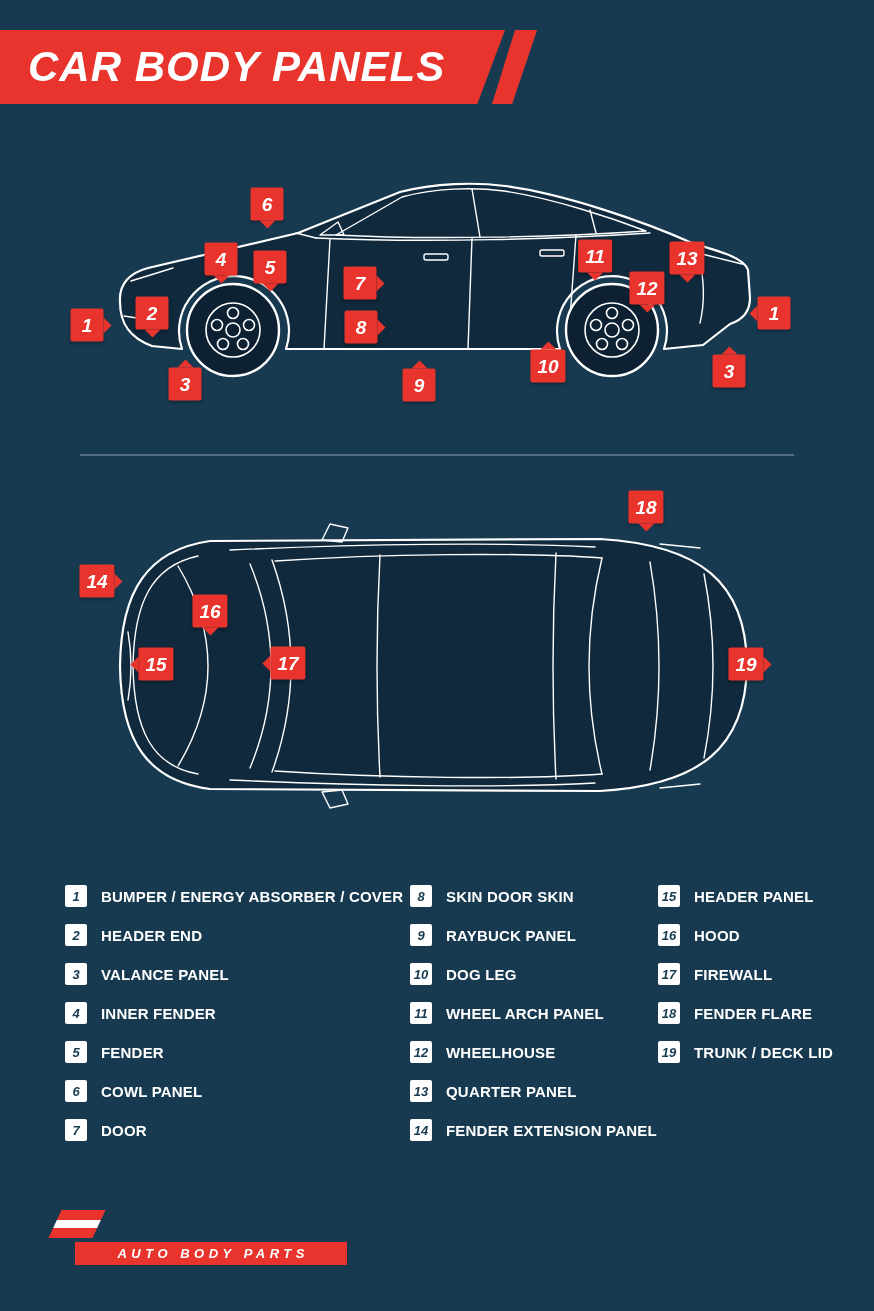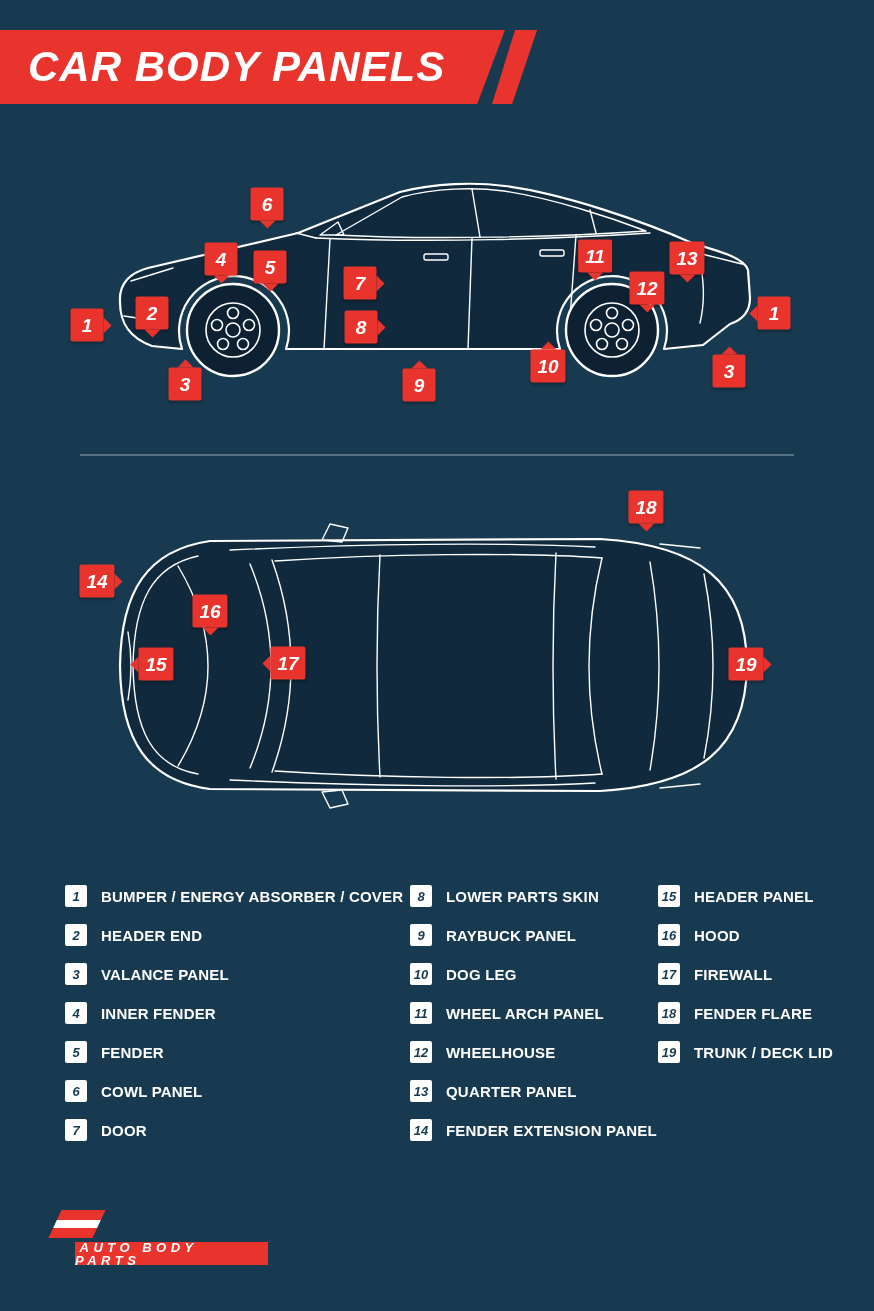--- a/index.html
+++ b/index.html
@@ -69,21 +69,21 @@
   .logo-name {
     color:#fff; font-style:italic; font-weight:bold; font-size:40px;
     letter-spacing:1px; line-height:1;
   }
   .logo-flag {
     width:44px; height:28px; margin-left:10px;
     background:linear-gradient(to bottom, var(--accent) 0 37%, #fff 37% 63%, var(--accent) 63% 100%);
     transform:skewX(-25deg);
   }
   .logo-bar {
-    margin-top:4px; margin-left:30px; width:193px; height:23px;
+    margin-top:4px; margin-left:30px; width:272px; height:23px;
     background:var(--accent); display:flex; align-items:center; justify-content:center;
   }
   .logo-tagline {
     color:#fff; font-style:italic; font-weight:bold; font-size:13px;
     letter-spacing:4.5px; text-indent:4.5px; line-height:1;
   }
 </style>
 </head>
 <body>
 
@@ -265,21 +265,21 @@
         <span class="legend-label">COWL PANEL</span>
       </div>
       <div class="legend-row">
         <span class="legend-num">7</span>
         <span class="legend-label">DOOR</span>
       </div>
     </div>
   <div class="legend-col" id="legend-col-2">
       <div class="legend-row">
         <span class="legend-num">8</span>
-        <span class="legend-label">LOWER PARTS SKIN</span>
+        <span class="legend-label">SKIN DOOR SKIN</span>
       </div>
       <div class="legend-row">
         <span class="legend-num">9</span>
         <span class="legend-label">RAYBUCK PANEL</span>
       </div>
       <div class="legend-row">
         <span class="legend-num">10</span>
         <span class="legend-label">DOG LEG</span>
       </div>
       <div class="legend-row">

